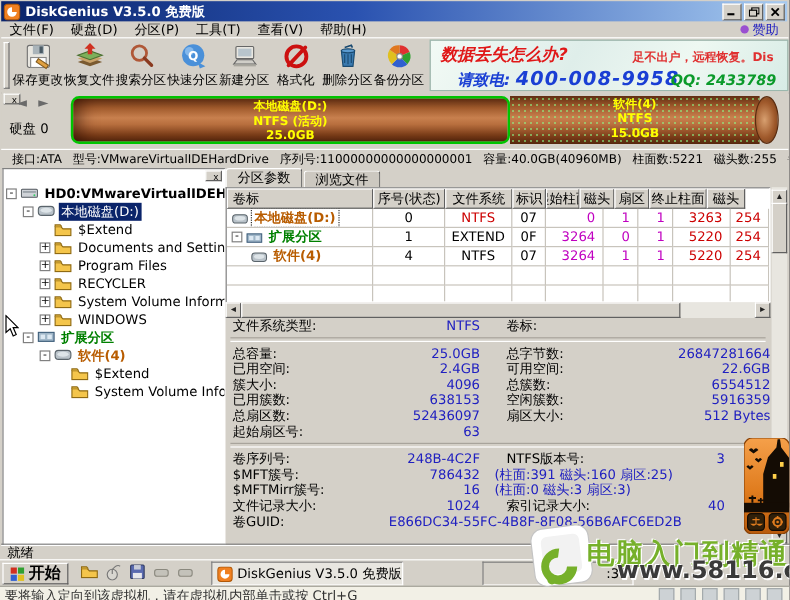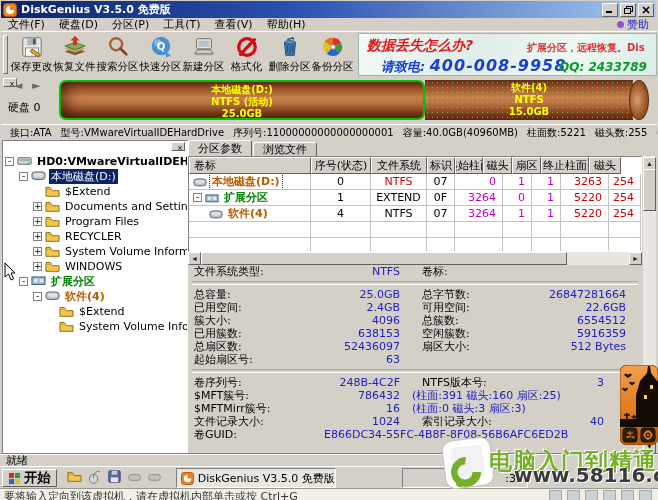--- a/index.html
+++ b/index.html
@@ -103,21 +103,21 @@
   .vthumb{position:absolute;left:0;top:13px;width:13px;height:42px;box-sizing:border-box;}
   .vdown{position:absolute;left:0;bottom:0;}
   
   .details{position:absolute;left:0;top:125px;width:454px;height:188px;background:#d4d0c8;font-size:11px;}
   .drow{display:flex;height:13px;line-height:13px;white-space:nowrap;padding-left:6px;}
   .dl1{width:106px;flex:none;}
   .dl1g{width:90px;flex:none;}
   .dv1{width:100px;flex:none;text-align:right;color:#2020c0;}
   .dex{margin-left:12px;color:#2020c0;}
   .dl2{margin-left:22px;width:110px;flex:none;}
-  .dv2{flex:1;text-align:right;padding-right:16px;color:#2020c0;}
+  .dv2{flex:1;text-align:right;color:#2020c0;}
   .dv2b{flex:1;text-align:right;padding-right:38px;color:#2020c0;}
   .dguid{margin-left:40px;color:#2020c0;}
   .dhr{height:2px;border-top:1px solid #a8a49c;border-bottom:1px solid #fff;margin:3px 4px;}
   
   .statusbar{left:1px;top:453px;width:654px;height:13px;display:flex;align-items:center;padding-left:5px;
              border-top:1px solid #808080;box-shadow:0 1px 0 #fff inset;}
   
   .taskbar{left:0;top:466px;width:530px;height:22px;background:#d4d0c8;border-top:1px solid #fff;
            display:flex;align-items:center;}
   .startbtn{margin-left:2px;height:18px;display:flex;align-items:center;gap:3px;padding:0 5px;font-weight:bold;}
@@ -251,21 +251,21 @@
               <path d="M13 13 L20 20 A10 10 0 0 1 6 20 z" fill="#3060d0"></path>
               <path d="M13 13 L6 20 A10 10 0 0 1 4 7 z" fill="#e0c020"></path>
               <path d="M13 13 L4 7 A10 10 0 0 1 13 3 z" fill="#e07820"></path>
               <circle cx="13" cy="13" r="2.5" fill="#fff" stroke="#888"></circle>
             </svg></span>
           <span class="tlbl">备份分区</span>
         </div>
       </span>
     <div class="ad">
       <span class="hl">数据丢失怎么办?</span>
-      <span class="sl">扩展分区，远程恢复。Dis</span>
+      <span class="sl">足不出户，远程恢复。Dis</span>
       <span class="ph"><span>请致电:</span> <b>400-008-9958</b></span>
       <span class="qq">QQ: 2433789</span>
     </div>
   </div>
 
   <div class="abs diskpanel">
     <button class="abs dp-close raised">x</button>
     <span class="abs dp-nav">◄ ►</span>
     <span class="abs dp-label">硬盘 0</span>
     <div class="abs cyl">

